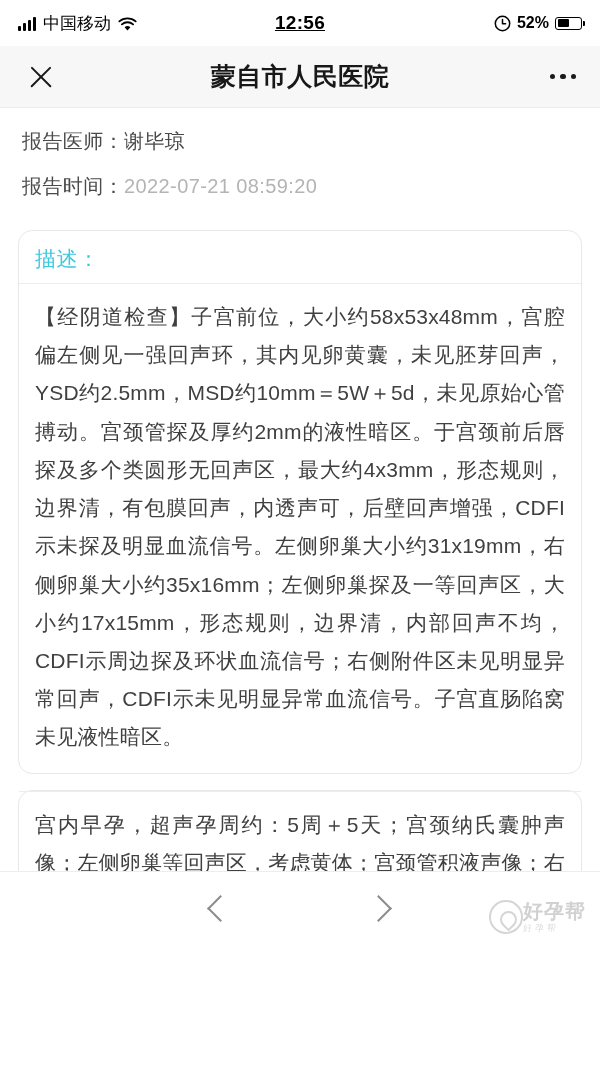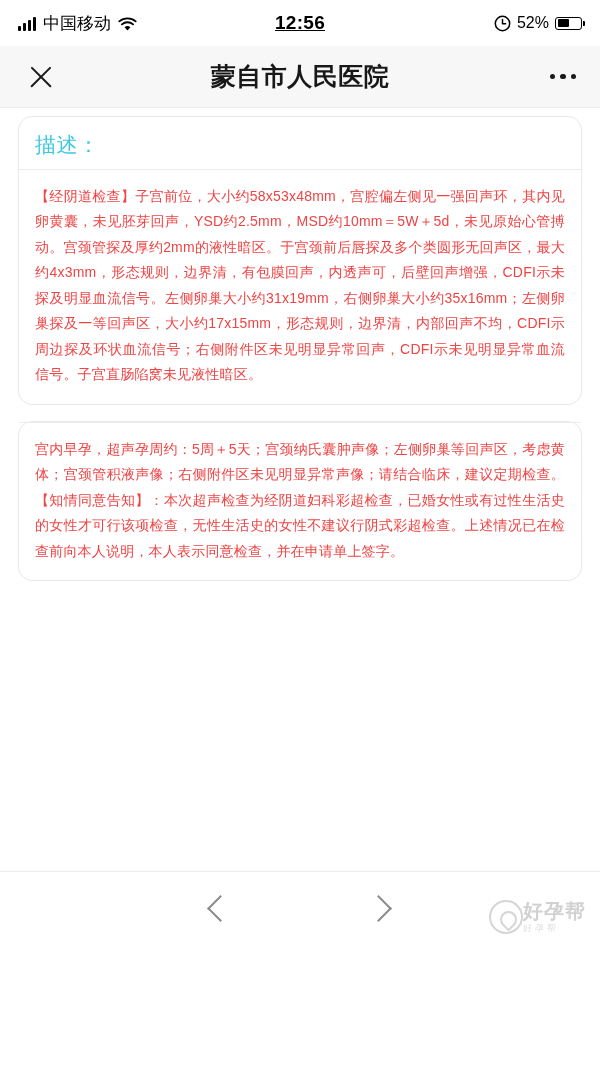--- a/index.html
+++ b/index.html
@@ -77,21 +77,21 @@
   .status-right {
     margin-left: auto;
     display: flex;
     align-items: center;
     gap: 6px;
     font-size: 17px;
     font-weight: 500;
     color: #000;
   }
   .alarm-icon { width: 17px; height: 17px; }
-  .batt-text { font-size: 16px; font-weight: 400; text-align: right; }
+  .batt-text { font-size: 16px; font-weight: 700; text-align: right; }
   .battery {
     width: 27px;
     height: 13px;
     border: 1.5px solid #000;
     border-radius: 3px;
     position: relative;
     box-sizing: border-box;
     padding: 1.5px;
   }
   .battery::after {
@@ -203,23 +203,23 @@
     font-weight: 400;
     letter-spacing: 0.5px;
   }
   .section-divider {
     height: 1px;
     background: #ededed;
     margin: 0 0px;
   }
   .section-body {
     padding: 14px 16px 16px 16px;
-    font-size: 14px;
+    font-size: 21px;
     line-height: 1.82;
-    color: #ef4444;
+    color: #404040;
     letter-spacing: 0.2px;
     text-align: justify;
   }
 
   
   .bottom-bar {
     flex: 0 0 72px;
     height: 72px;
     background: #ffffff;
     border-top: 1px solid #ededed;
@@ -330,20 +330,28 @@
     <div class="nav-title">蒙自市人民医院</div>
     <div class="nav-more">
       <i></i>
         <i></i>
         <i></i>
     </div>
   </div>
 
   <div class="content">
 
+    <div class="meta">
+      <div class="meta-row">
+        <span class="meta-label">报告医师：</span><span class="meta-value">谢毕琼</span>
+      </div>
+      <div class="meta-row time">
+        <span class="meta-label">报告时间：</span><span class="meta-value">2022-07-21 08:59:20</span>
+      </div>
+    </div>
 
     <div class="section">
       <div class="section-title">描述：</div>
       <div class="section-divider"></div>
       <div class="section-body">【经阴道检查】子宫前位，大小约58x53x48mm，宫腔偏左侧见一强回声环，其内见卵黄囊，未见胚芽回声，YSD约2.5mm，MSD约10mm＝5W＋5d，未见原始心管搏动。宫颈管探及厚约2mm的液性暗区。于宫颈前后唇探及多个类圆形无回声区，最大约4x3mm，形态规则，边界清，有包膜回声，内透声可，后壁回声增强，CDFI示未探及明显血流信号。左侧卵巢大小约31x19mm，右侧卵巢大小约35x16mm；左侧卵巢探及一等回声区，大小约17x15mm，形态规则，边界清，内部回声不均，CDFI示周边探及环状血流信号；右侧附件区未见明显异常回声，CDFI示未见明显异常血流信号。子宫直肠陷窝未见液性暗区。</div>
     </div>
 
     <div class="section">
       <div class="section-divider"></div>
       <div class="section-body">宫内早孕，超声孕周约：5周＋5天；宫颈纳氏囊肿声像；左侧卵巢等回声区，考虑黄体；宫颈管积液声像；右侧附件区未见明显异常声像；请结合临床，建议定期检查。【知情同意告知】：本次超声检查为经阴道妇科彩超检查，已婚女性或有过性生活史的女性才可行该项检查，无性生活史的女性不建议行阴式彩超检查。上述情况已在检查前向本人说明，本人表示同意检查，并在申请单上签字。</div>

